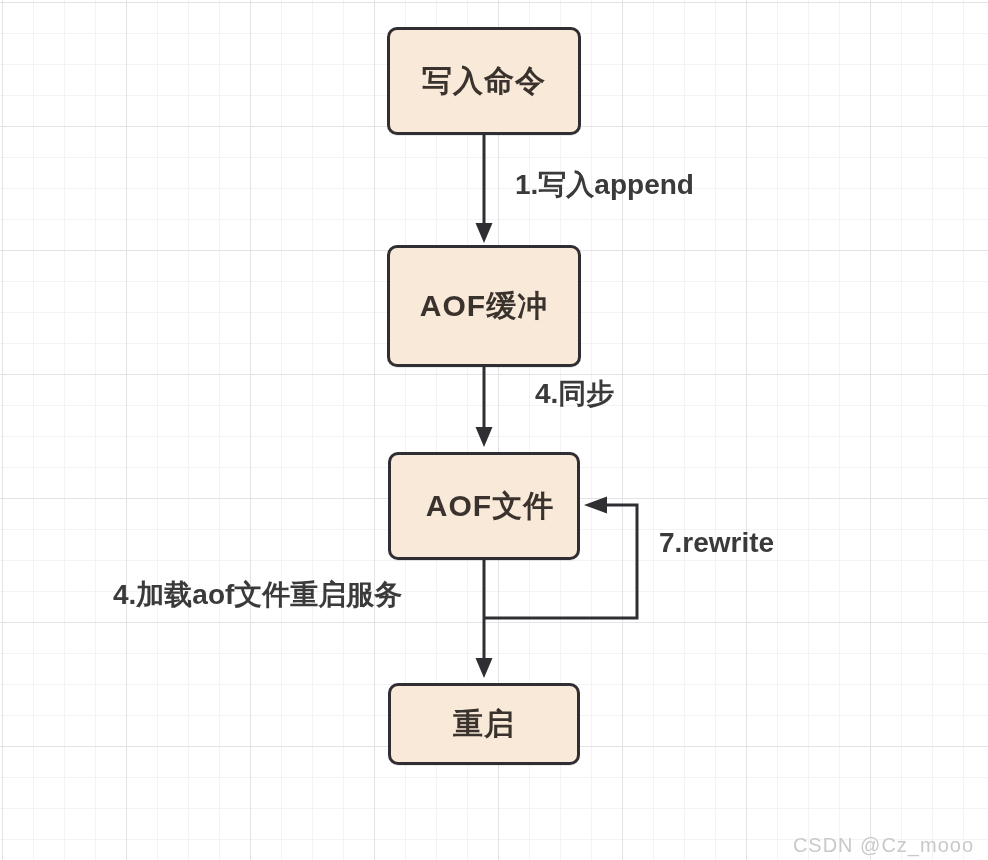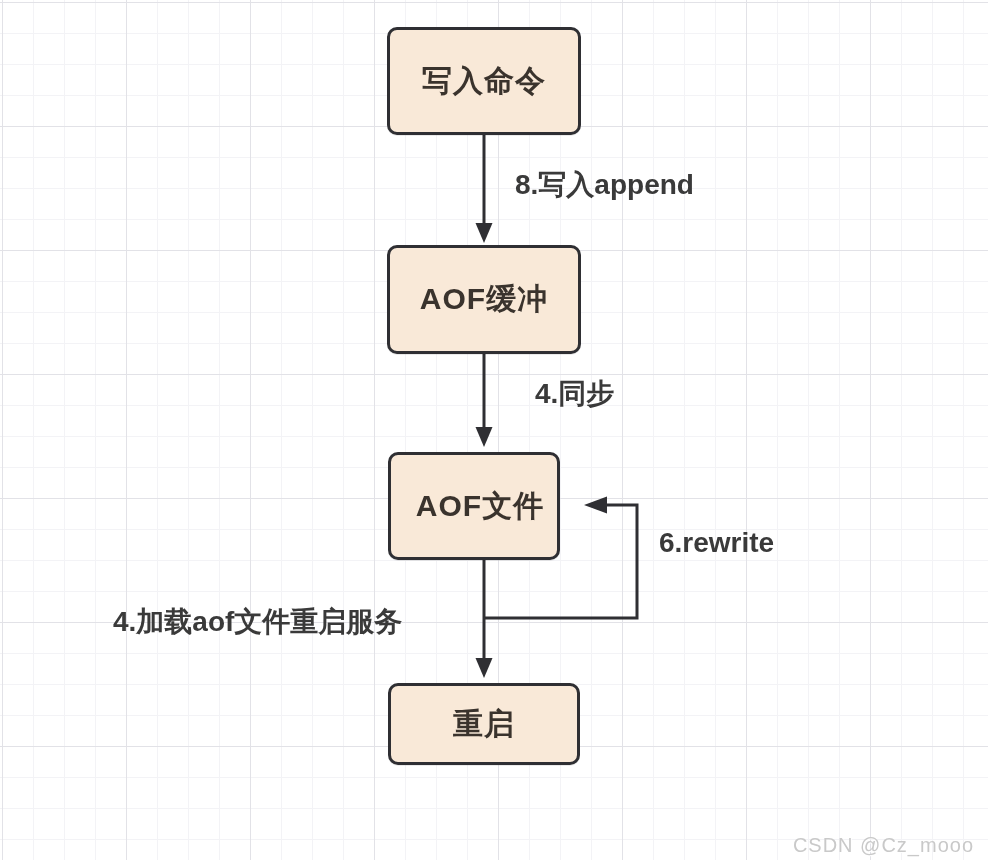--- a/index.html
+++ b/index.html
@@ -31,33 +31,33 @@
     background: #f9e9d8;
     border: 3px solid #2f2f33;
     border-radius: 10px;
     display: flex; align-items: center; justify-content: center;
     font-size: 30px; font-weight: bold;
     color: #3a332d;
     letter-spacing: 1px;
     box-shadow: 0 1px 0 rgba(0,0,0,0.08);
   }
   .node-write   { left: 387px; top:  27px; width: 194px; height: 108px; }
-  .node-buffer  { left: 387px; top: 245px; width: 194px; height: 109px; }
-  .node-file    { left: 388px; top: 452px; width: 172px; height: 108px; padding-left: 12px; }
+  .node-buffer  { left: 387px; top: 245px; width: 194px; height: 122px; }
+  .node-file    { left: 388px; top: 452px; width: 192px; height: 108px; padding-left: 12px; }
   .node-restart { left: 388px; top: 683px; width: 192px; height: 82px; }
   .edge-label {
     position: absolute;
     font-size: 28px; font-weight: bold;
     color: #3a3a3a;
     white-space: nowrap;
   }
   .edge-label-1 { left: 515px; top: 166px; }
   .edge-label-2 { left: 535px; top: 375px; }
   .edge-label-3 { left: 659px; top: 527px; }
-  .edge-label-4 { left: 113px; top: 603px; }
+  .edge-label-4 { left: 113px; top: 576px; }
   .watermark {
     position: absolute;
     right: 14px; bottom: 4px;
     text-align: right;
     line-height: 1.1;
   }
   .watermark-primary {
     font-size: 29px; font-weight: bold;
     color: #9b9b9b;
     text-shadow: 2px 2px 1px #ffffff, -1px -1px 1px rgba(255,255,255,0.7);
@@ -99,25 +99,25 @@
   </div>
 
   <div class="node node-file">
     <span>AOF文件</span>
   </div>
 
   <div class="node node-restart">
     <span>重启</span>
   </div>
 
-  <div class="edge-label edge-label-1">8.写入append</div>
+  <div class="edge-label edge-label-1">1.写入append</div>
 
   <div class="edge-label edge-label-2">4.同步</div>
 
-  <div class="edge-label edge-label-3">6.rewrite</div>
+  <div class="edge-label edge-label-3">7.rewrite</div>
 
   <div class="edge-label edge-label-4">4.加载aof文件重启服务</div>
 
   <div class="watermark">
     <div class="watermark-secondary">CSDN @Cz_mooo</div>
   </div>
 
 </div>
 
 </body></html>

